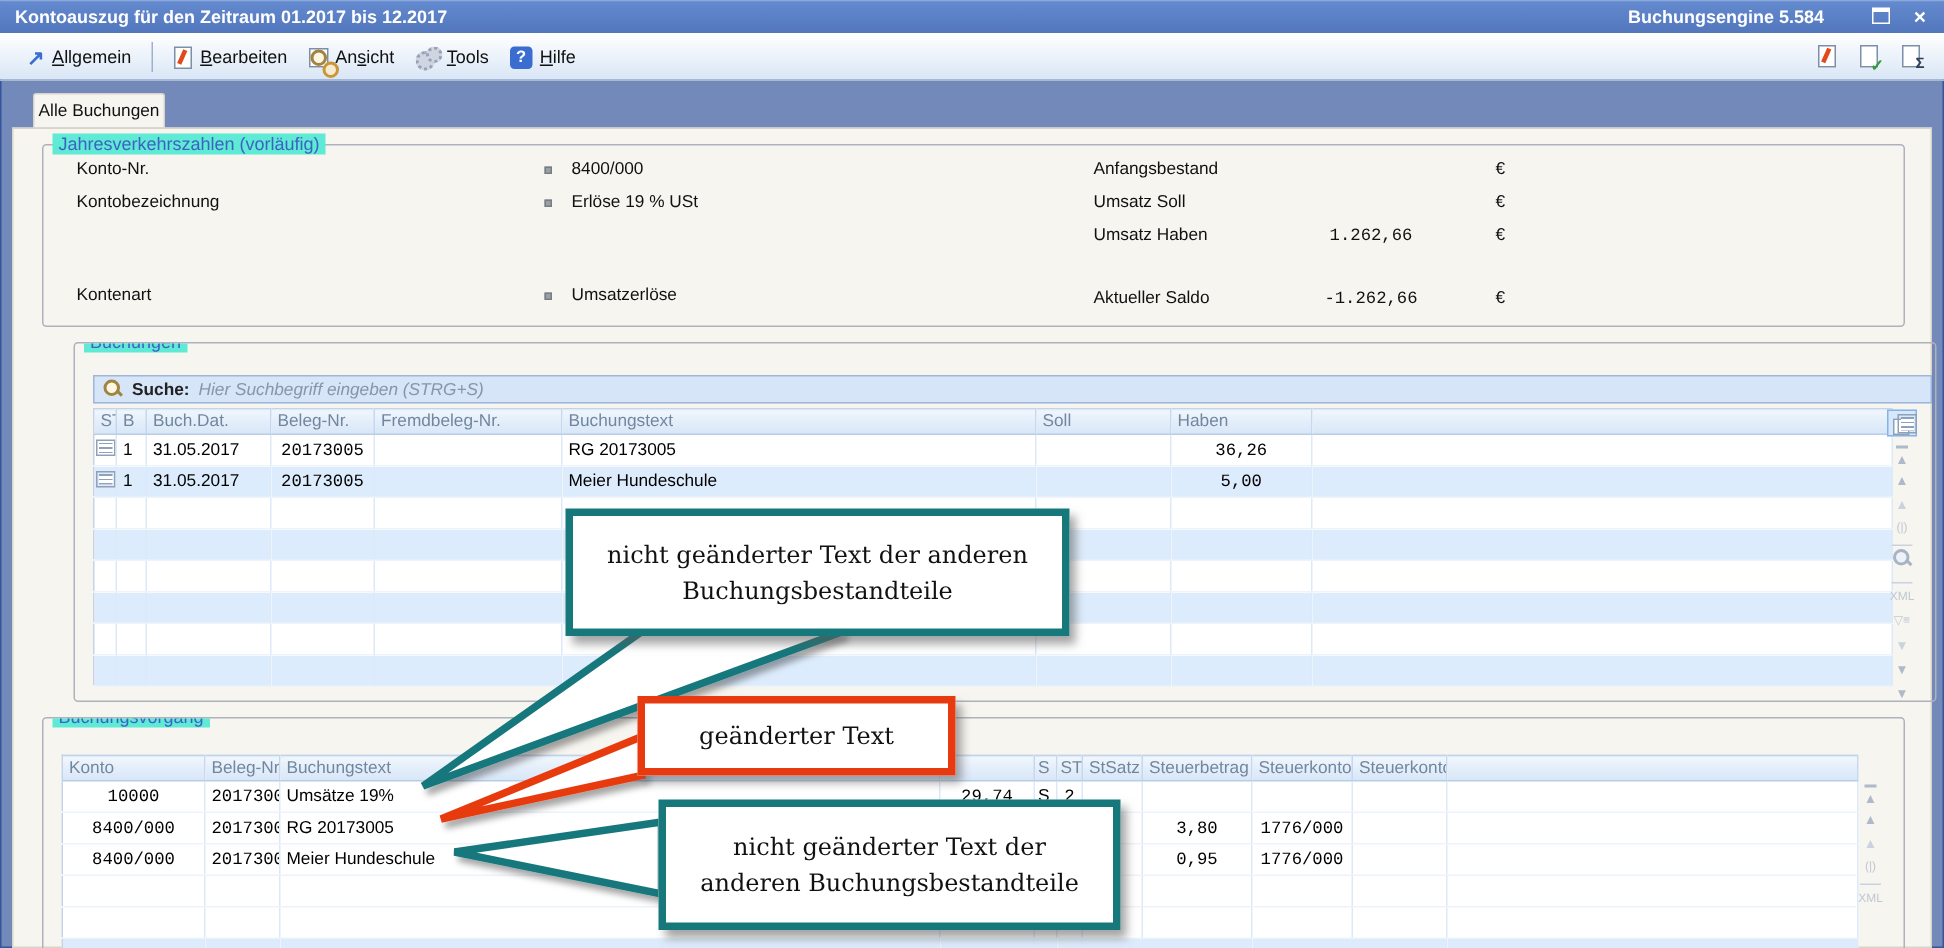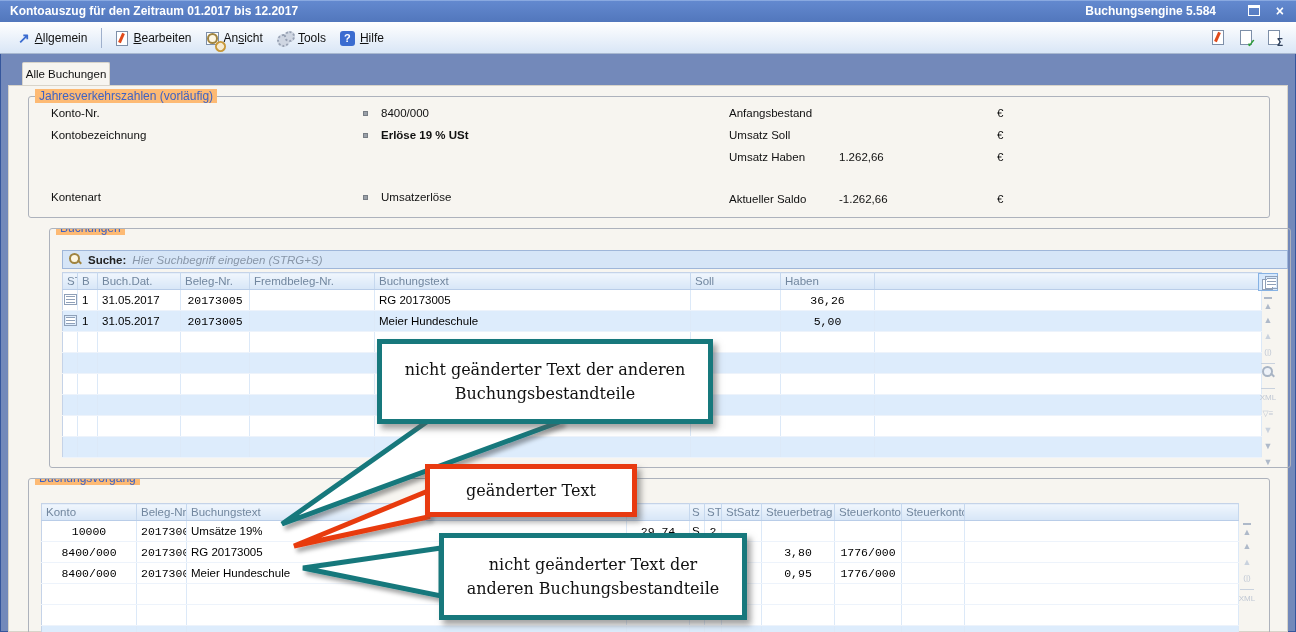--- a/index.html
+++ b/index.html
@@ -39,26 +39,26 @@
   .menu-right{position:absolute;right:16px;top:8px;display:flex;gap:16px;}
   u{text-decoration:underline;}
 
   
   .tab{left:22px;top:62px;width:88px;height:23px;background:#f7f5f0;border:1px solid #d8d4ca;border-bottom:none;
     border-radius:2px 2px 0 0;font-size:11.5px;text-align:center;line-height:22px;color:#111;}
   .panel{left:8px;top:85px;width:1280px;height:547px;background:#f7f5f0;border:1px solid #d8d4ca;}
 
   
   .fieldset{position:absolute;border:1px solid #adb2bc;border-radius:3px;}
-  .legend{position:absolute;left:6px;top:-8px;background:#fdba74;padding:0 4px;color:#3e62c4;font-size:12px;}
+  .legend{position:absolute;left:6px;top:-8px;background:#5eead4;padding:0 4px;color:#3e62c4;font-size:12px;}
 
   .flabel{position:absolute;font-size:11.5px;color:#111;}
   .fbullet{position:absolute;width:5px;height:5px;background:#9aa0a8;border:1px solid #777d84;}
   .fvalue{position:absolute;font-size:11.5px;color:#111;}
-  .fvalue.num{text-align:left;}
+  .fvalue.num{text-align:center;font-family:Liberation Mono, monospace;}
 
   
   table.grid{border-collapse:collapse;table-layout:fixed;font-size:11.5px;color:#000;background:#fff;border:1px solid #c5d3e8;}
   table.grid th{background:linear-gradient(#f0f6fd,#d7e6f7);color:#72879f;font-weight:normal;text-align:left;
     padding:1px 4px;height:17px;border-right:1px solid #c6d8ee;border-bottom:1px solid #b9cde8;overflow:hidden;white-space:nowrap;}
   table.grid td{padding:0 4px;height:21px;border-right:1px solid #dce9f8;border-bottom:1px solid #edf3fb;overflow:hidden;white-space:nowrap;}
   tr.r-b td{background:#ddecfc;}
   .ra{text-align:center;font-family:Liberation Mono, monospace;}
   .sticon{display:inline-block;width:13px;height:11px;border:1px solid #8fa0b8;background:
     repeating-linear-gradient(180deg,#8fa0b8 0 1px,#fff 1px 3px) content-box #fff;padding:1px;}
@@ -143,21 +143,21 @@
 
   <div class="fieldset" style="left:28px;top:96px;width:1242px;height:122px;">
     <span class="legend">Jahresverkehrszahlen (vorläufig)</span>
 
     <span class="flabel" style="left:22px;top:10px;">Konto-Nr.</span>
     <span class="fbullet" style="left:334px;top:14px;"></span>
     <span class="fvalue" style="left:352px;top:10px;">8400/000</span>
 
     <span class="flabel" style="left:22px;top:32px;">Kontobezeichnung</span>
     <span class="fbullet" style="left:334px;top:36px;"></span>
-    <span class="fvalue" style="left:352px;top:32px;font-weight:bold;">Erlöse 19 % USt</span>
+    <span class="fvalue" style="left:352px;top:32px;">Erlöse 19 % USt</span>
 
     <span class="flabel" style="left:22px;top:94px;">Kontenart</span>
     <span class="fbullet" style="left:334px;top:98px;"></span>
     <span class="fvalue" style="left:352px;top:94px;">Umsatzerlöse</span>
 
     <span class="flabel" style="left:700px;top:10px;">Anfangsbestand</span>
     <span class="fvalue num" style="left:810px;top:10px;width:150px;"></span>
     <span class="fvalue" style="left:968px;top:10px;">€</span>
 
     <span class="flabel" style="left:700px;top:32px;">Umsatz Soll</span>

